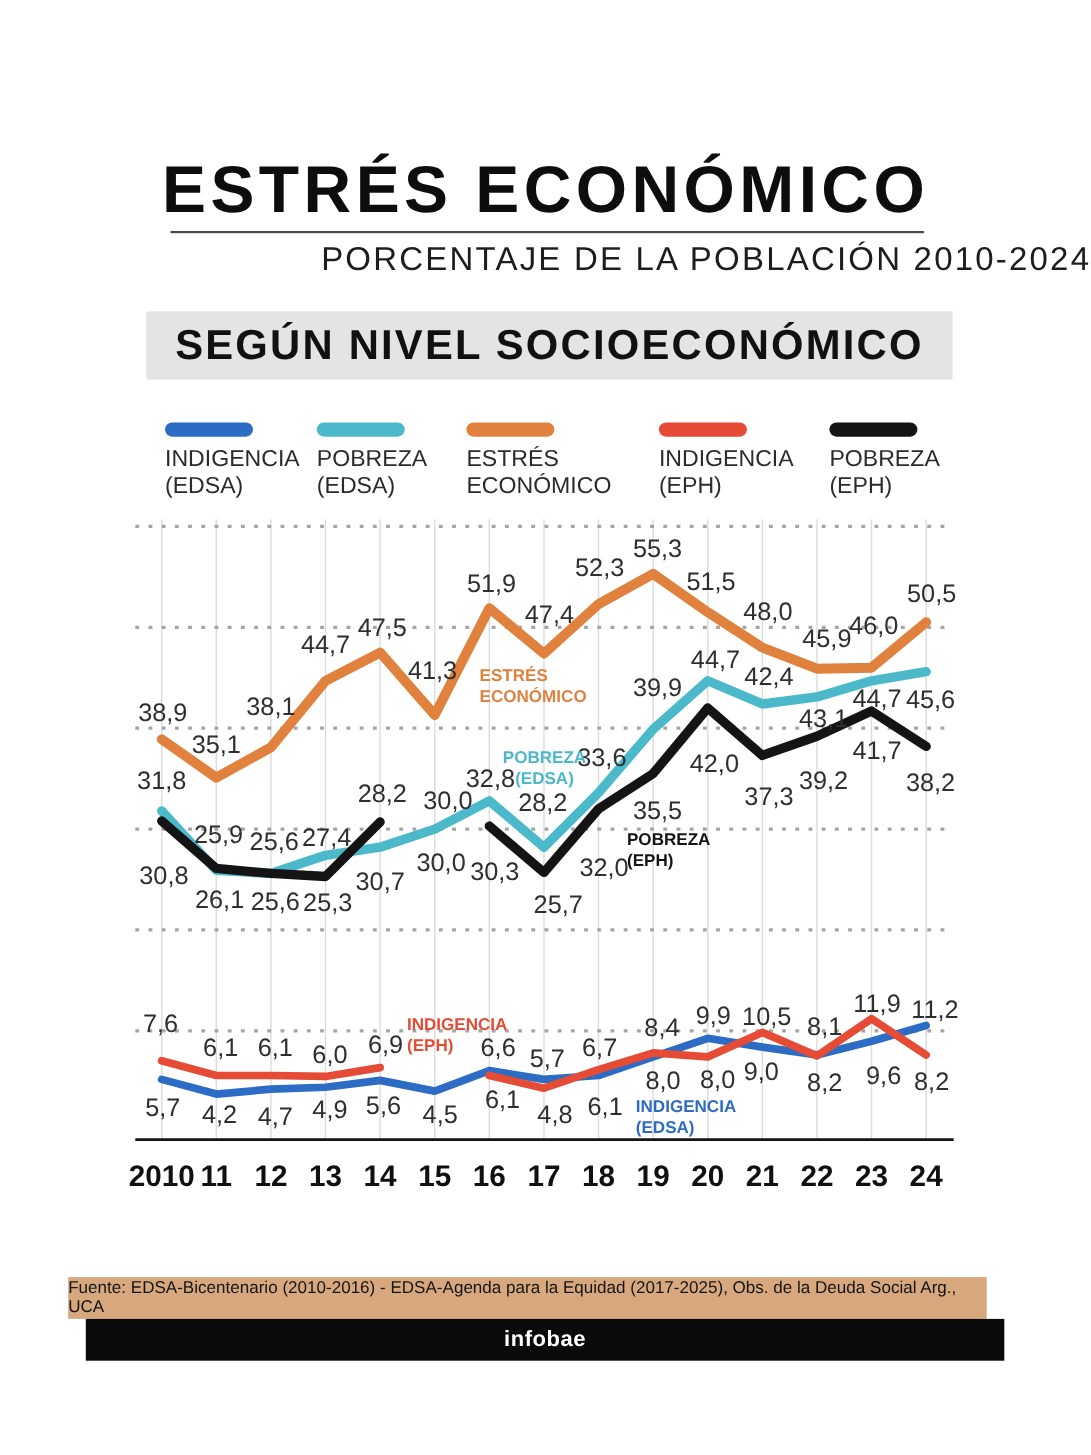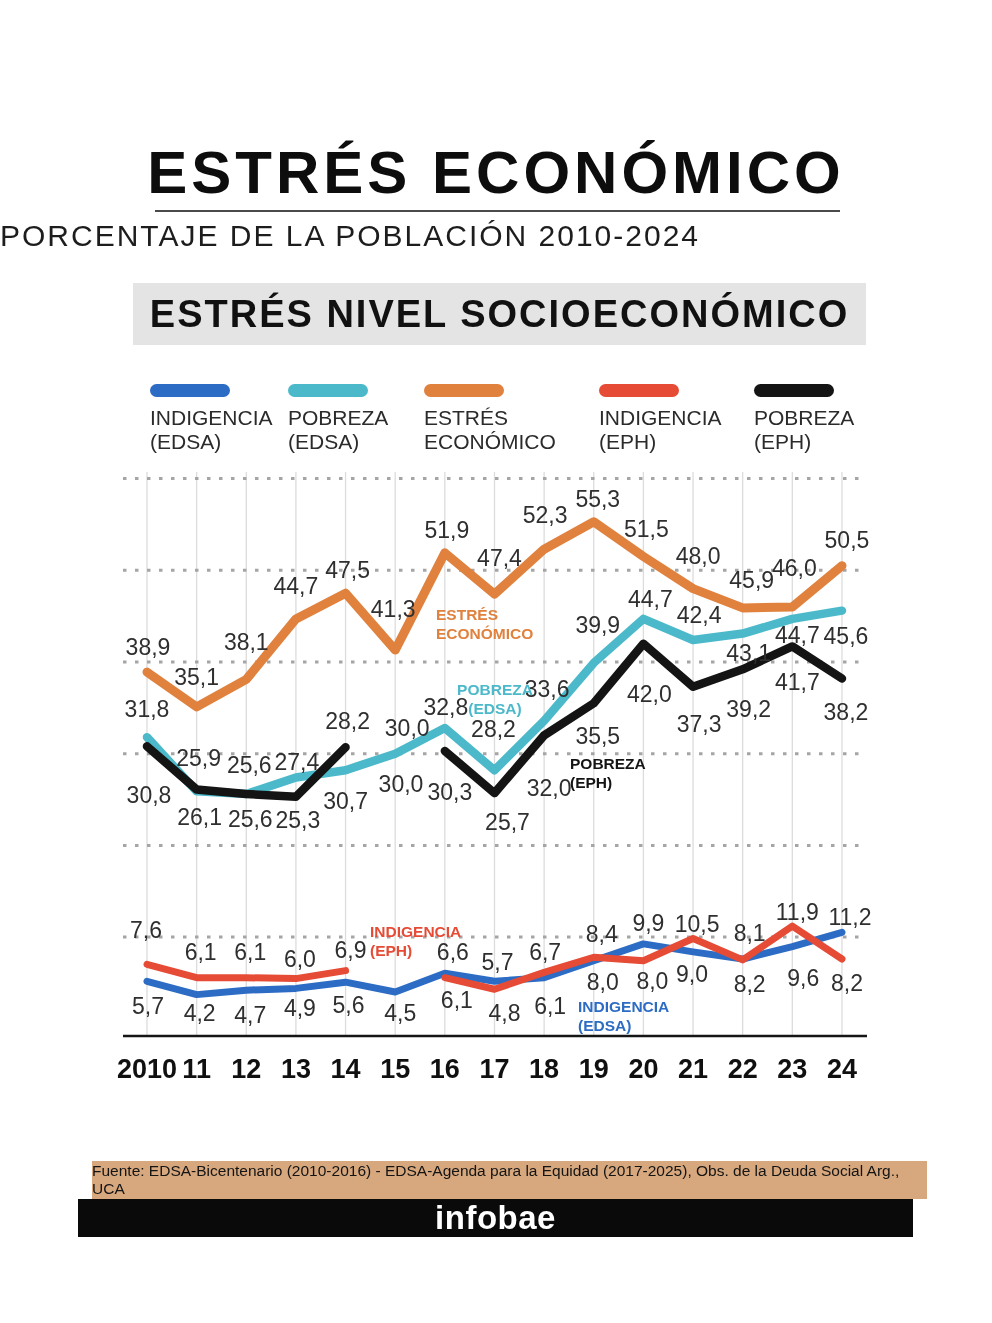--- a/index.html
+++ b/index.html
@@ -2,47 +2,47 @@
 <html><head>
 <meta charset="utf-8">
 <style>
   html,body{margin:0;padding:0;background:#ffffff;}
   #canvas{position:relative;width:992px;height:1323px;background:#ffffff;overflow:hidden;
           font-family:"Liberation Sans","DejaVu Sans",sans-serif;margin-top:20px;}
   .abs{position:absolute;}
   #page-title{top:118px;left:0;width:992px;text-align:center;font-size:60px;font-weight:800;
               letter-spacing:4px;color:#0d0d0d;}
   #title-divider{top:190px;left:155px;width:685px;height:2px;background:#4a4a4a;}
-  #page-subtitle{top:199px;left:0;width:992px;text-align:left;font-size:30px;font-weight:400;
+  #page-subtitle{top:199px;left:0;width:992px;text-align:right;font-size:30px;font-weight:400;
                  letter-spacing:2px;color:#1d1d1d;}
   #section-banner{top:263px;left:133px;width:733px;height:62px;background:#e4e4e4;
                   display:flex;align-items:center;justify-content:center;
                   font-size:38px;font-weight:800;letter-spacing:2px;color:#111;}
   .legend-item{position:absolute;top:364px;}
   .legend-swatch{width:80px;height:13px;border-radius:7px;}
   .legend-label{margin-top:9px;font-size:21px;font-weight:500;color:#2b2b2b;line-height:1.12;
                 white-space:pre-line;}
   #chart-svg{position:absolute;left:0;top:0;width:992px;height:1323px;}
   .annotation{position:absolute;font-size:15.5px;font-weight:700;line-height:1.25;
               white-space:pre-line;}
-  #footer-source{top:1141px;left:92px;width:835px;height:38px;background:#d7a87e;
+  #footer-source{top:1141px;left:62px;width:835px;height:38px;background:#d7a87e;
                  display:flex;align-items:center;justify-content:center;
                  font-size:15.5px;color:#141414;}
   #footer-brand{top:1179px;left:78px;width:835px;height:38px;background:#0a0a0a;
                 display:flex;align-items:center;justify-content:center;
-                font-size:33px;font-weight:700;color:#ffffff;letter-spacing:0.5px;}
+                font-size:20px;font-weight:700;color:#ffffff;letter-spacing:0.5px;}
 </style>
 </head>
 <body>
 
 <div id="canvas">
   <div class="abs" id="page-title">ESTRÉS ECONÓMICO</div>
   <div class="abs" id="title-divider"></div>
   <div class="abs" id="page-subtitle">PORCENTAJE DE LA POBLACIÓN 2010-2024</div>
-  <div class="abs" id="section-banner">ESTRÉS NIVEL SOCIOECONÓMICO</div>
+  <div class="abs" id="section-banner">SEGÚN NIVEL SOCIOECONÓMICO</div>
 
   <div id="legend">
       <div class="legend-item" style="left: 150px;">
         <div class="legend-swatch" style="background: rgb(45, 108, 196);"></div>
         <div class="legend-label">INDIGENCIA
 (EDSA)</div>
       </div>
       <div class="legend-item" style="left: 288px;">
         <div class="legend-swatch" style="background: rgb(75, 185, 202);"></div>
         <div class="legend-label">POBREZA

